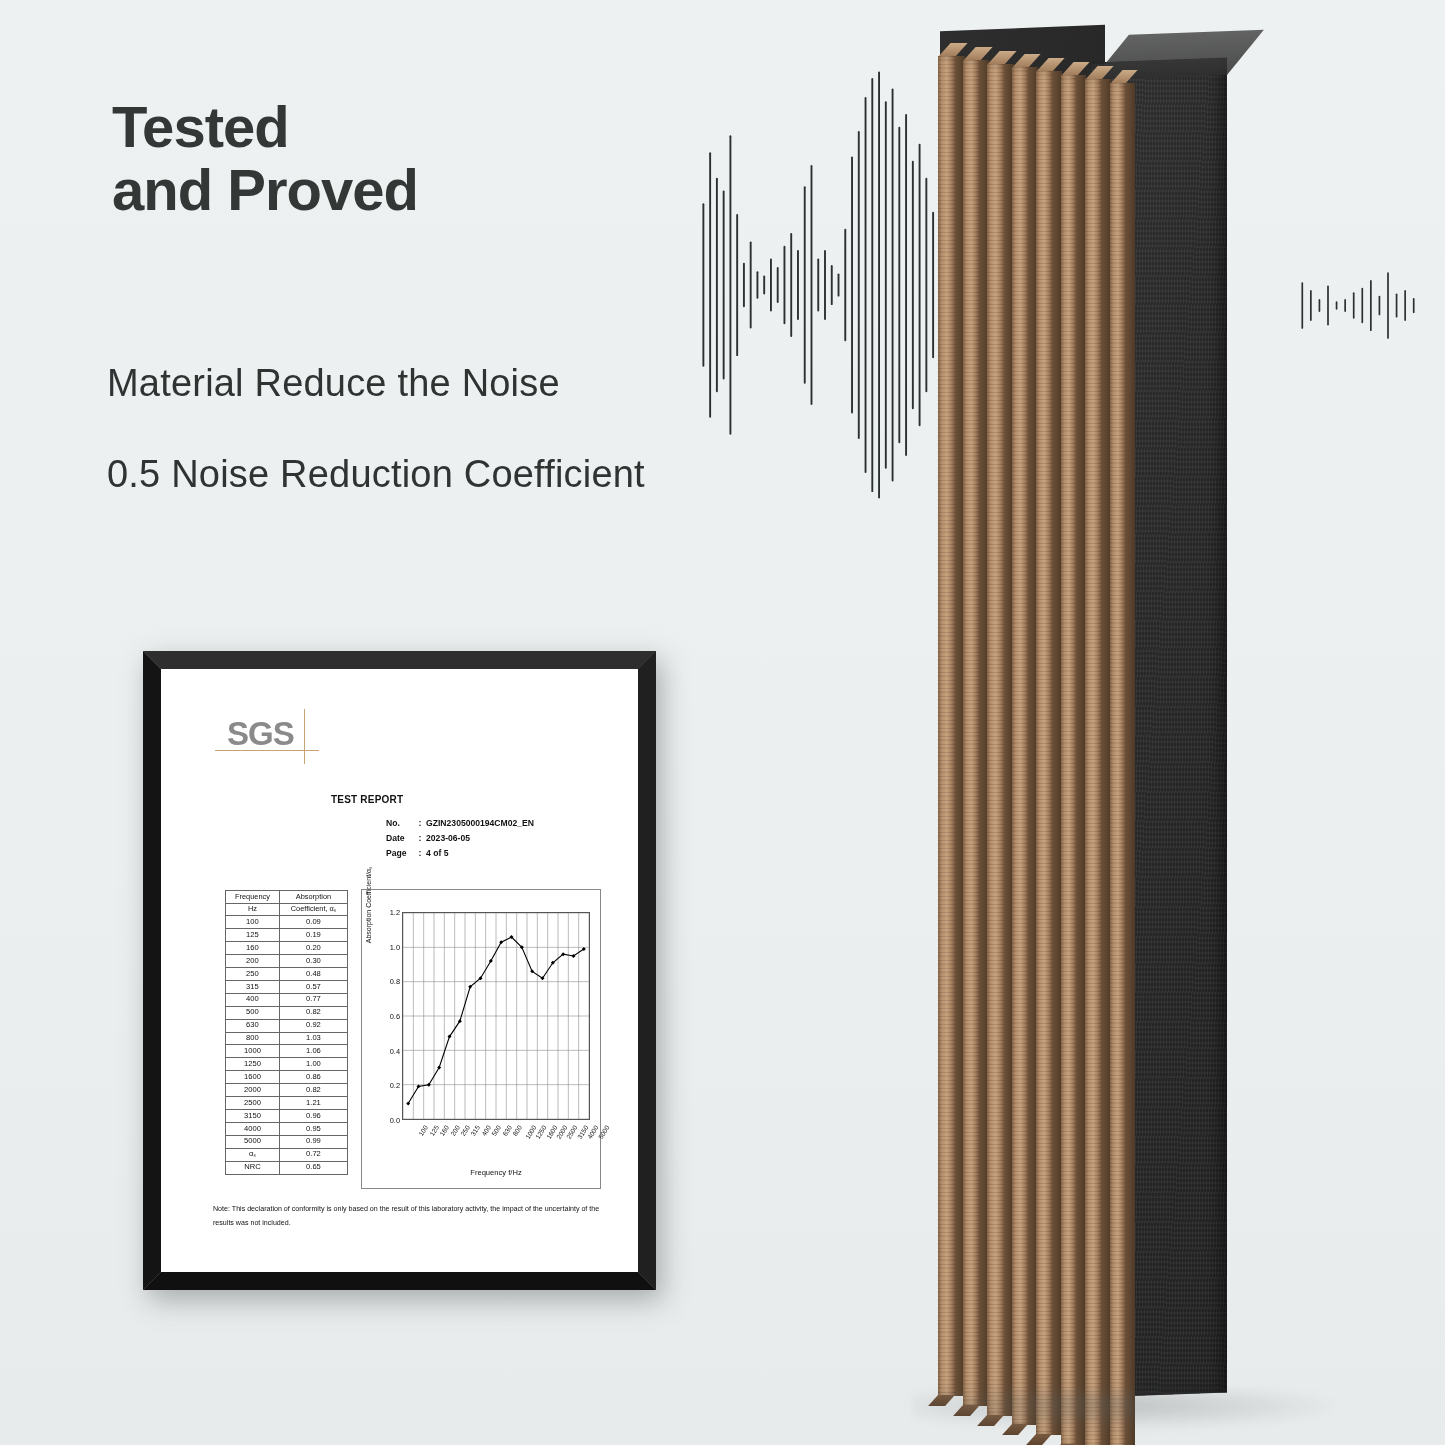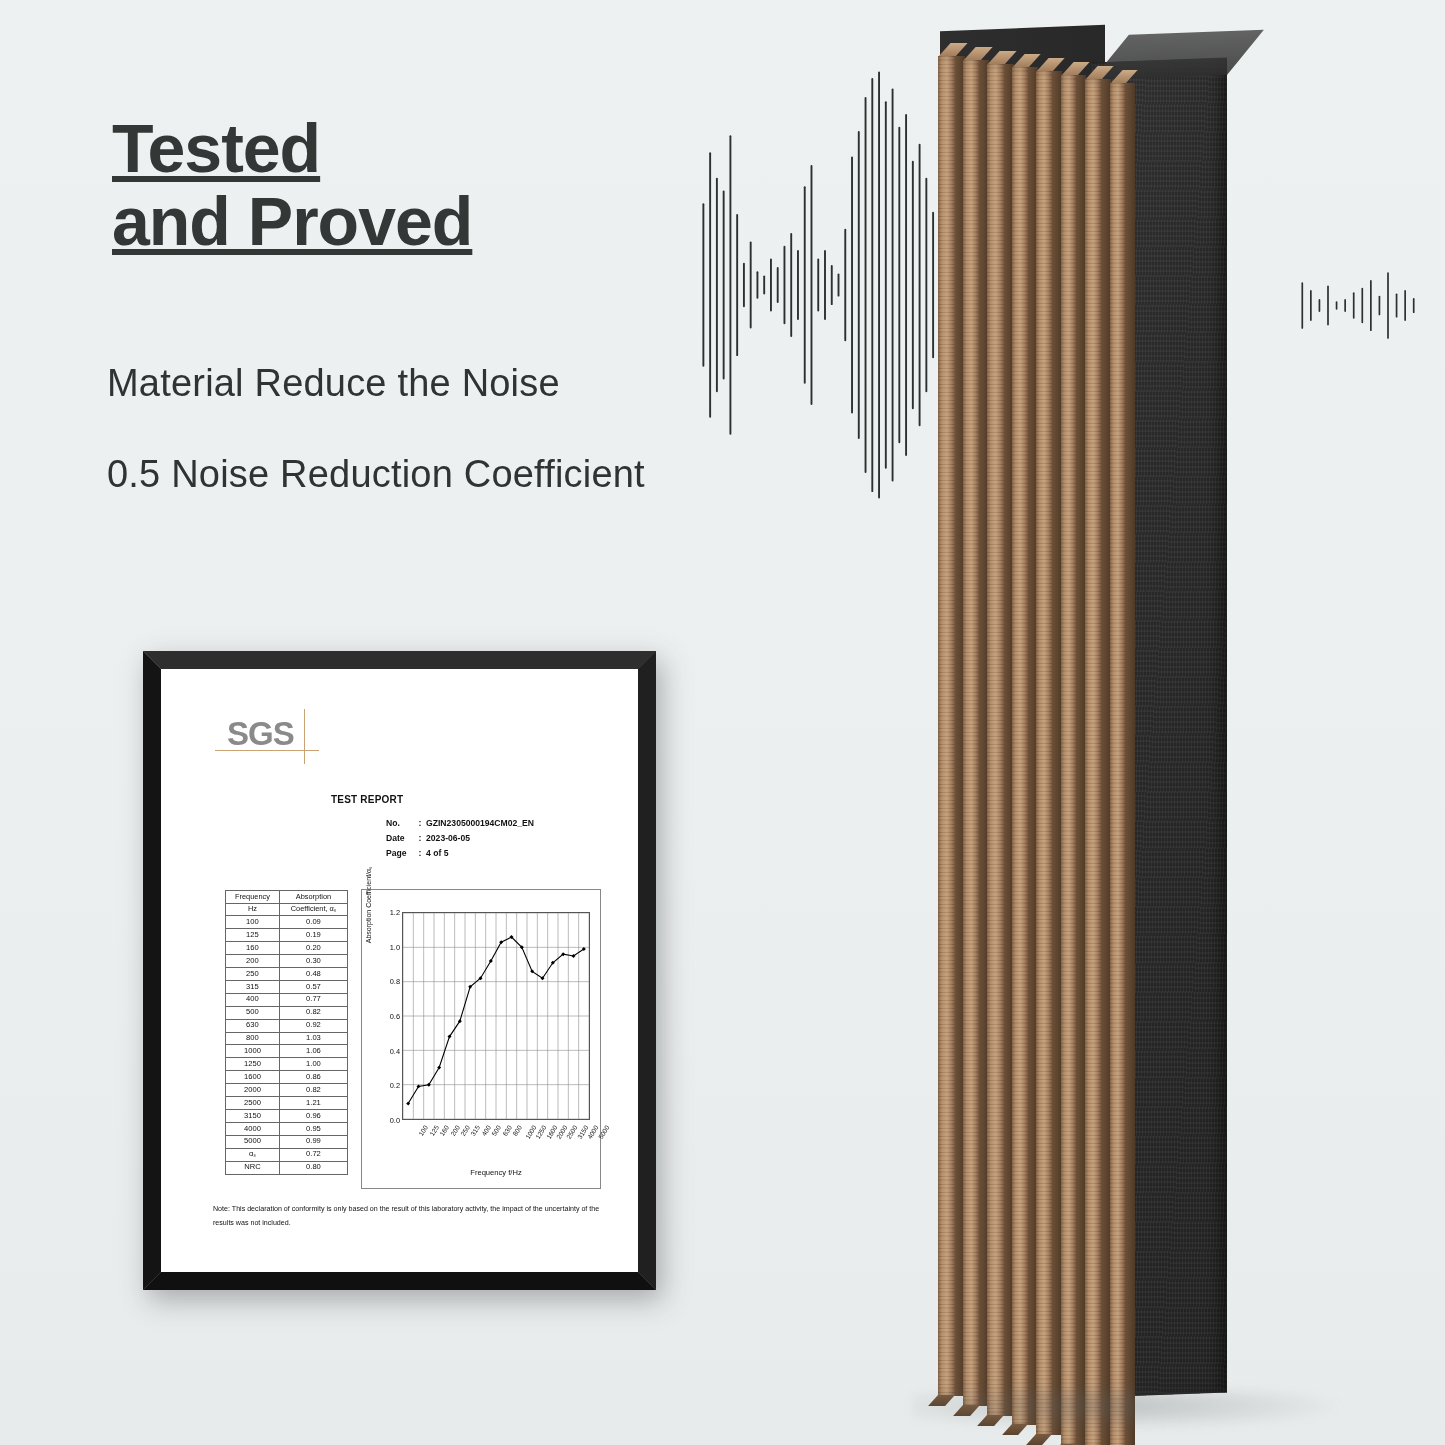--- a/index.html
+++ b/index.html
@@ -11,28 +11,27 @@
   }
   #stage {
     position: relative;
     width: 1445px; height: 1445px;
     background: linear-gradient(180deg, #eef1f1 0%, #ecefef 60%, #e8ebeb 100%);
   }
 
   
   .headline {
     position: absolute;
-    left: 112px; top: 112px;
-    font-size: 68px;
+    left: 112px; top: 96px;
+    font-size: 58px;
     font-weight: 700;
     line-height: 1.08;
     color: #333736;
     letter-spacing: -1px;
     white-space: pre-line;
-    text-decoration: underline;
   }
   .sub1 {
     position: absolute;
     left: 107px; top: 362px;
     font-size: 38px;
     font-weight: 400;
     color: #2f3432;
     letter-spacing: 0.2px;
   }
   .sub2 {
@@ -479,21 +478,21 @@
             <tr class="">
        <td class="lbl">5000</td>
        <td>0.99</td>
      </tr>
             <tr class="grp">
        <td class="lbl">αₛ</td>
        <td>0.72</td>
      </tr>
             <tr class="grp">
        <td class="lbl">NRC</td>
-       <td>0.80</td>
+       <td>0.65</td>
      </tr>
           </tbody>
       </table>
 
       <div class="chartbox">
         <div class="ylabel">Absorption Coefficient/αₛ</div>
         <div class="yticks" id="yticks">
             <div class="ytick" style="top:208px">0.0</div>
             <div class="ytick" style="top:173.33333333333331px">0.2</div>
             <div class="ytick" style="top:138.66666666666666px">0.4</div>

